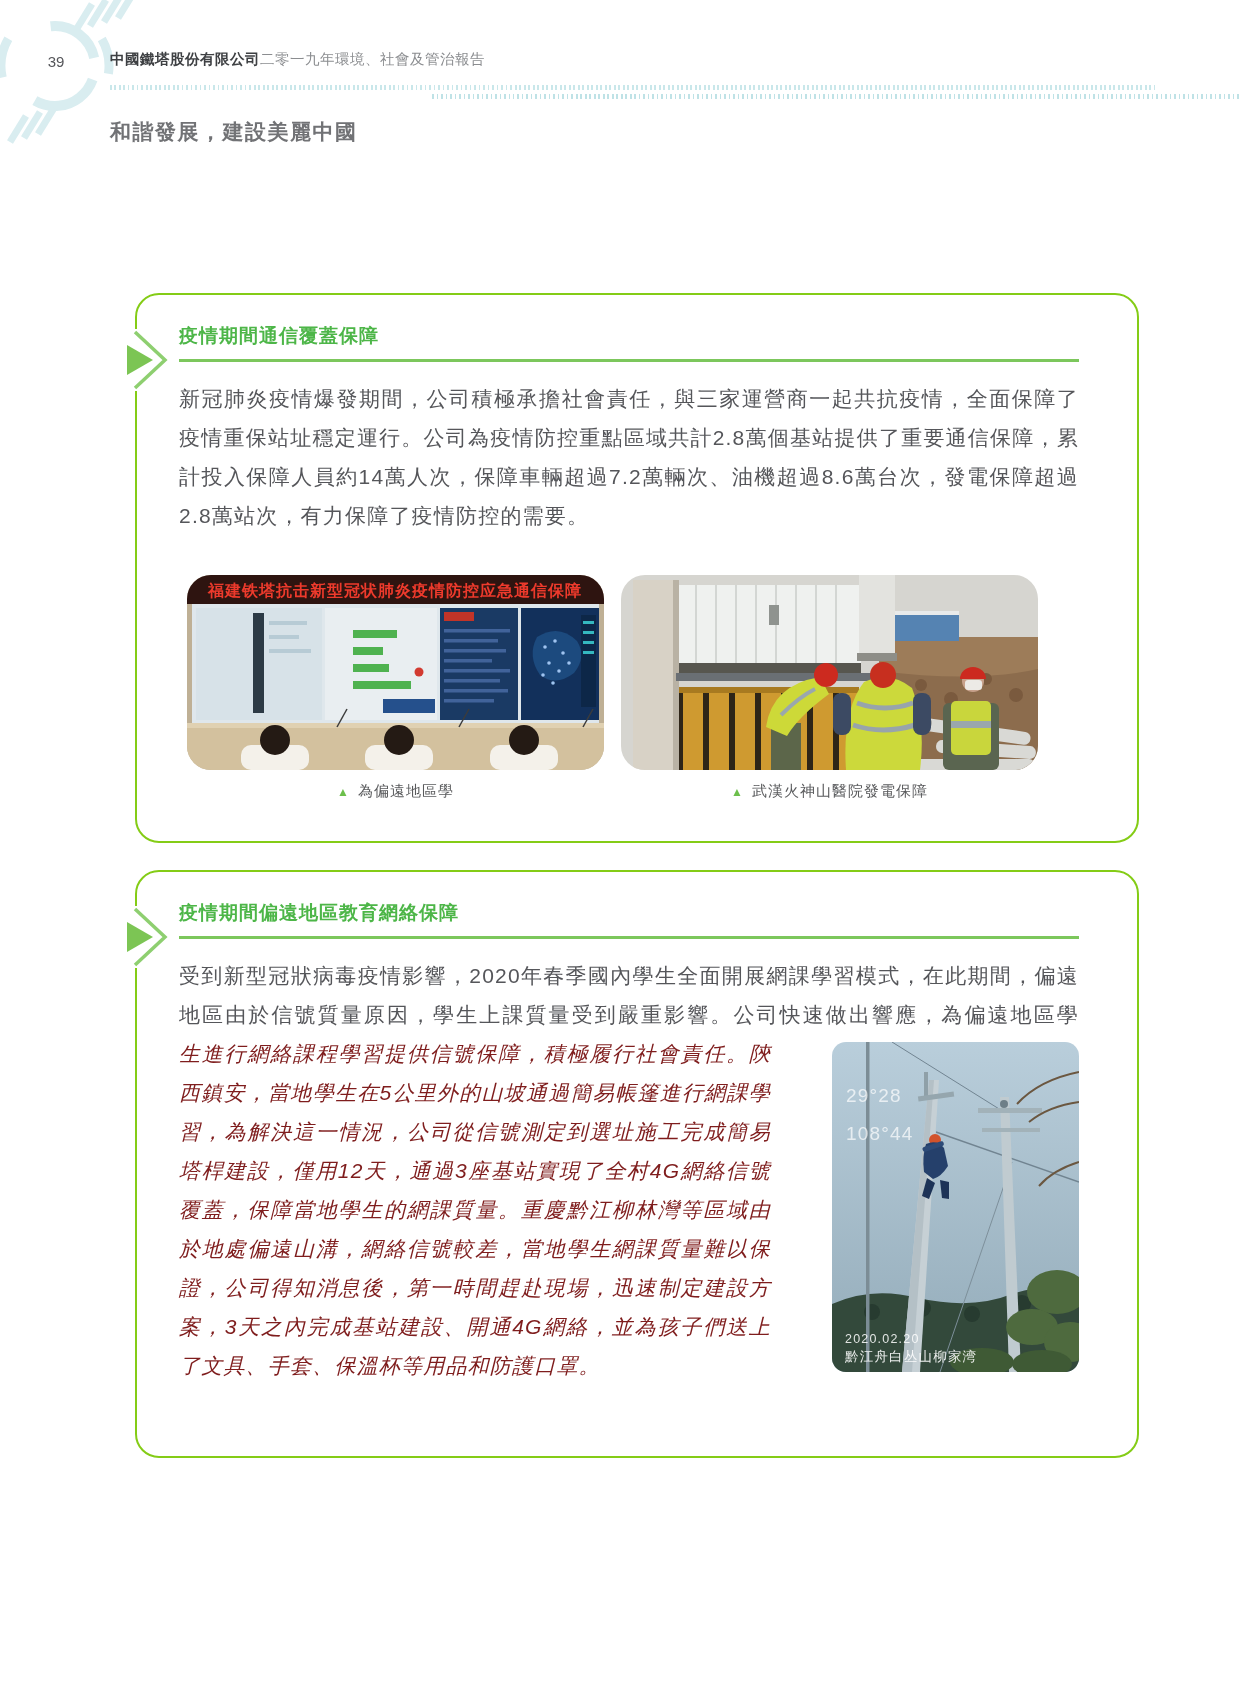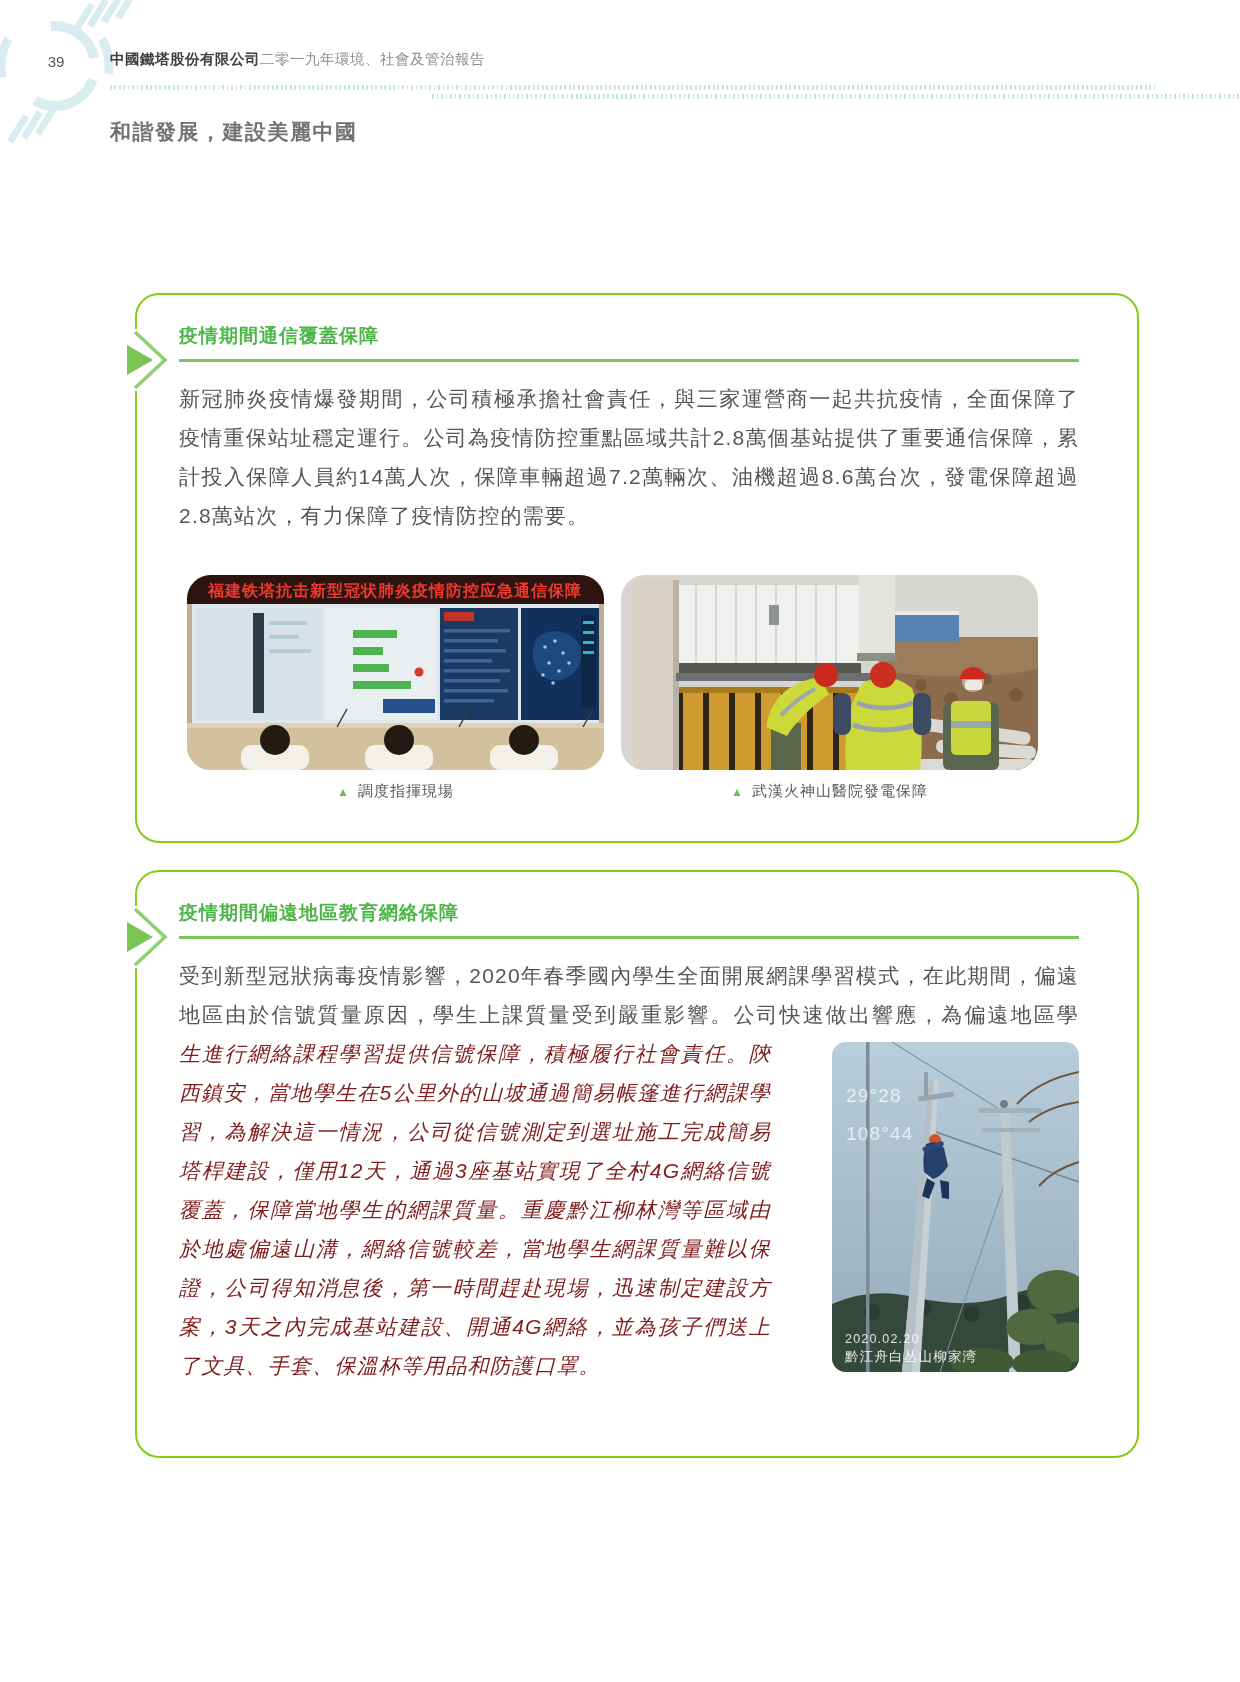--- a/index.html
+++ b/index.html
@@ -229,21 +229,21 @@
           <rect x="330" y="146" width="40" height="7" fill="#9aa7ad"></rect>
           <circle cx="352" cy="106" r="11" fill="#c7a18b"></circle>
           <rect x="344" y="105" width="17" height="10" rx="3" fill="#eceae6"></rect>
           <path d="M339,104 a13,12 0 0 1 26,0 z" fill="#cc2a1f"></path>
         </svg>
       </figure>
     </div>
 
     <div class="captions">
       <div class="caption">
-        <span class="tri">▲</span><span>調度指揮現場</span>
+        <span class="tri">▲</span><span>為偏遠地區學</span>
       </div>
       <div class="caption">
         <span class="tri">▲</span><span>武漢火神山醫院發電保障</span>
       </div>
     </div>
   </section>
 
   <section class="case-box box2">
     <svg class="chevron" width="46" height="62" viewBox="0 0 46 62">
       <rect x="6" y="0" width="12" height="62" fill="#ffffff"></rect>

